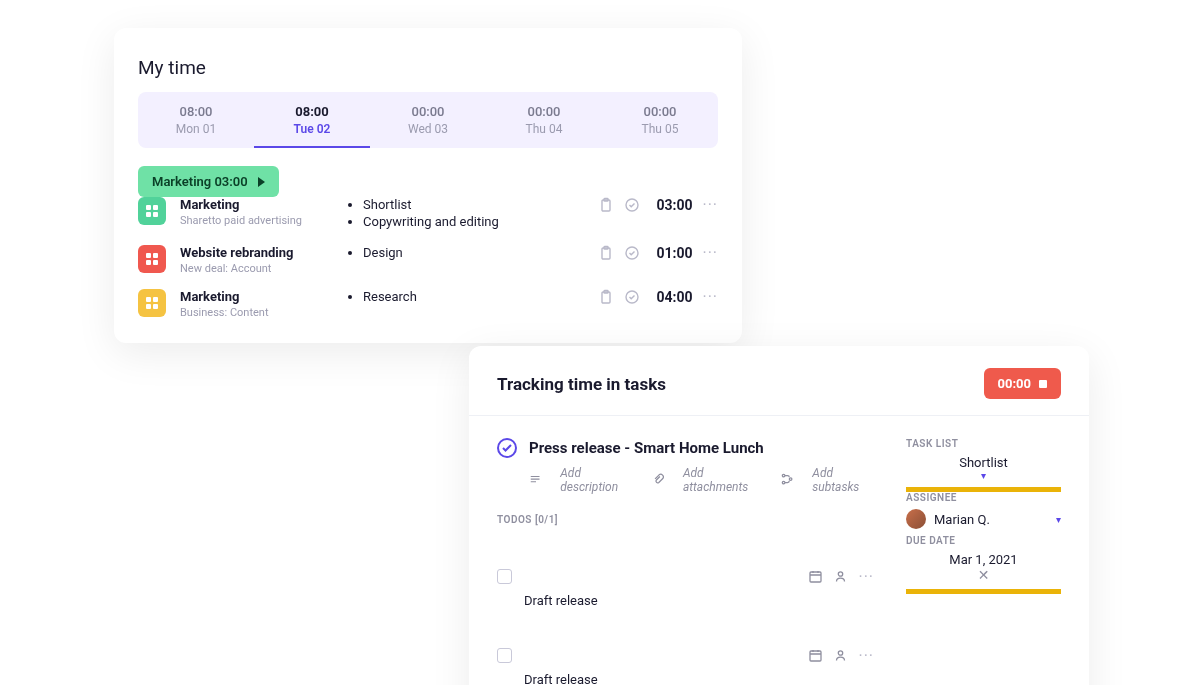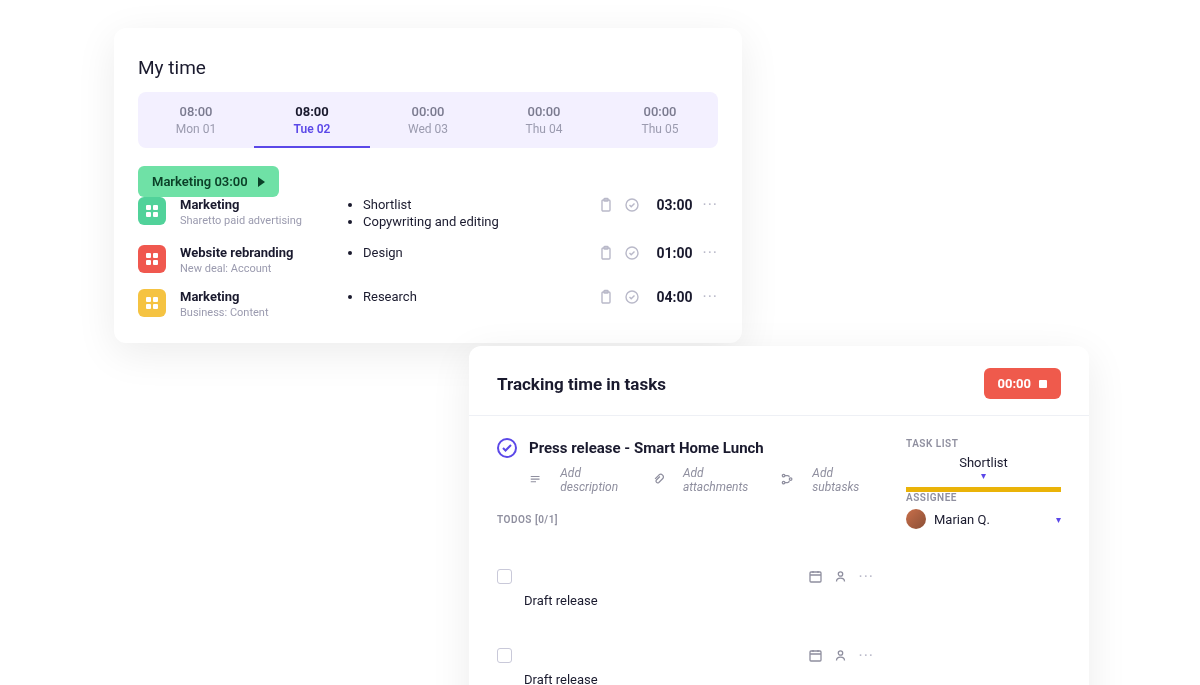--- a/index.html
+++ b/index.html
@@ -316,15 +316,22 @@
         <div class="side-label">ASSIGNEE</div>
         <div class="side-field">
           <span class="assignee-row">
             <span class="avatar"></span>
             <span>Marian Q.</span>
           </span>
           <span class="chev">▾</span>
         </div>
       </div>
 
+      <div>
+        <div class="side-label">DUE DATE</div>
+        <div class="side-field underline">
+          <span>Mar 1, 2021</span>
+          <span class="clear-x">✕</span>
+        </div>
+      </div>
     </div>
   </div>
 </div>
 
 </body></html>

